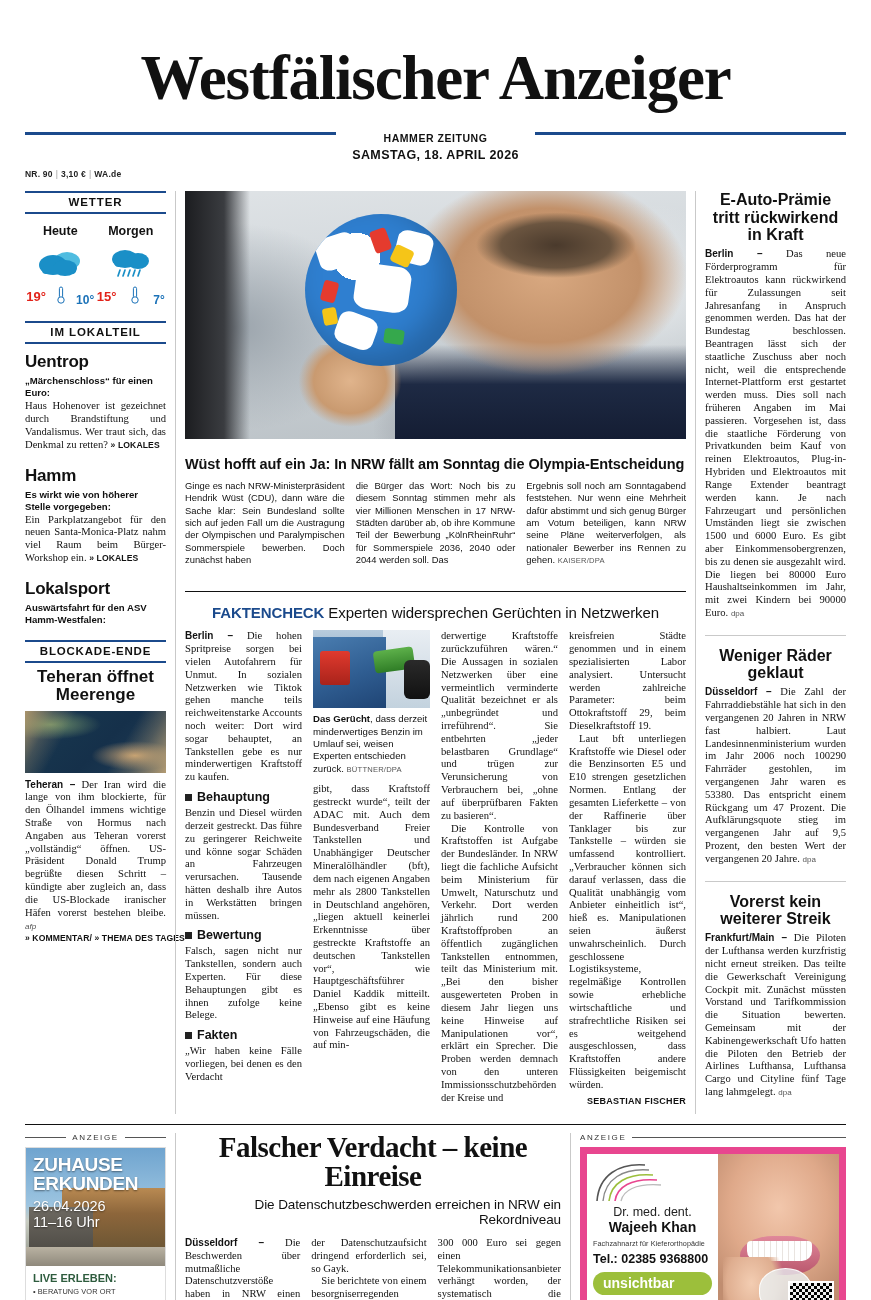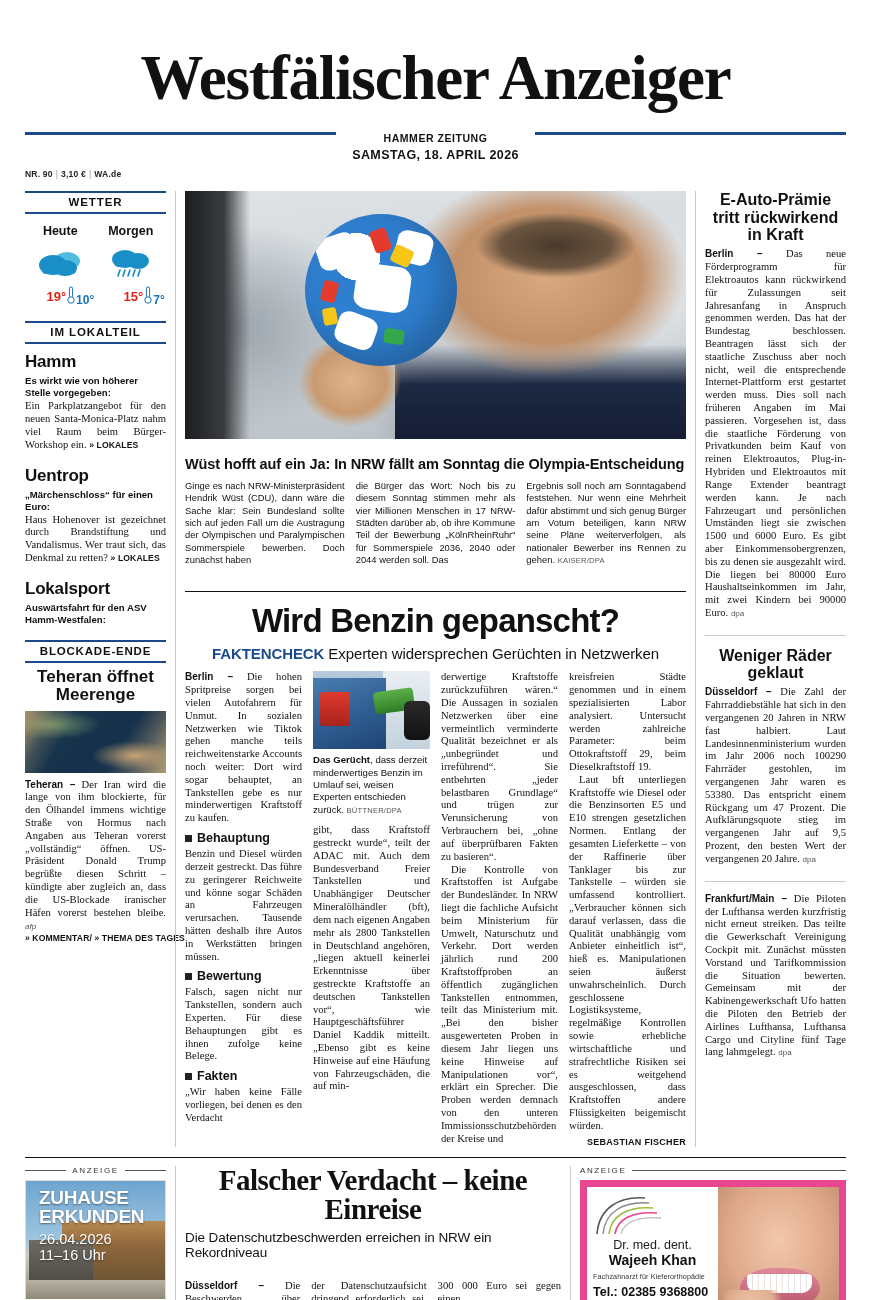--- a/index.html
+++ b/index.html
@@ -67,21 +67,21 @@
   .weather { display: flex; justify-content: space-around; text-align: center; padding: 2px 0 4px; }
   .wx-day { width: 68px; }
   .wx-label {
     font-family: "Liberation Sans", sans-serif;
     font-weight: bold; font-size: 12.5px; margin-bottom: 6px;
   }
   .wx-icon { height: 40px; display: flex; align-items: center; justify-content: center; }
   .wx-temps {
     font-family: "Liberation Sans", sans-serif;
     font-weight: bold; font-size: 13px; margin-top: 2px;
-    display: flex; align-items: center; justify-content: flex-end; gap: 1px;
+    display: flex; align-items: center; justify-content: space-between; gap: 1px;
   }
   .wx-hi { color: #e2231a; }
   .wx-lo { color: #1b72b8; font-size: 12px; align-self: flex-end; }
   .thermo { display: inline-block; width: 8px; }
 
   
   .teaser { margin-bottom: 14px; }
   .teaser-town {
     font-family: "Liberation Sans", sans-serif;
     font-weight: bold; font-size: 17px; letter-spacing: -.2px; margin-bottom: 3px;
@@ -242,35 +242,35 @@
   .anzeige::before, .anzeige::after { content: ""; height: 1px; background: #555; flex: 1 1 auto; }
   .anzeige.left-only::before { display: none; }
 
   .falsch-h {
     font-family: Liberation Serif, serif;
     font-weight: bold; font-size: 29px; text-align: center; letter-spacing: -.5px;
     line-height: 1.02; margin-bottom: 5px;
   }
   .falsch-sub {
     font-family: "Liberation Sans", sans-serif;
-    font-size: 13.5px; text-align: left; margin-bottom: 20px; letter-spacing: -.1px;
+    font-size: 13.5px; text-align: right; margin-bottom: 10px; letter-spacing: -.1px;
   }
   .falsch-cols { display: flex; gap: 11px; }
 
   
   .ad-rg { width: 100%; border: 1px solid #ddd; }
   .ad-rg-photo { position: relative; height: 118px; overflow: hidden;
     background: linear-gradient(180deg, #6fa4cf 0%, #9cc4e0 48%, #c9cdc2 62%, #8b8f84 100%); }
   .ad-rg-photo .house { position: absolute; right: 0; bottom: 14%; width: 74%; height: 52%;
     background: linear-gradient(180deg, #b98a52 0%, #8d663b 42%, #6c5634 100%); }
   .ad-rg-photo .house2 { position: absolute; left: 2%; bottom: 12%; width: 46%; height: 38%;
     background: linear-gradient(180deg, #6e6a62 0%, #4e4b45 100%); }
   .ad-rg-photo .ground { position: absolute; left: 0; bottom: 0; width: 100%; height: 16%;
     background: linear-gradient(180deg, #b9b2a2 0%, #8f897c 100%); }
-  .ad-rg-txt { position: absolute; left: 13px; top: 7px; color: #fff; }
+  .ad-rg-txt { position: absolute; left: 7px; top: 7px; color: #fff; }
   .ad-rg-txt .l1 {
     font-family: "Liberation Sans", sans-serif; font-weight: bold;
     font-size: 19px; line-height: 1.0; letter-spacing: -.3px;
     text-shadow: 0 1px 2px rgba(0,0,0,.45);
   }
   .ad-rg-txt .l2 {
     font-family: "Liberation Sans", sans-serif; font-size: 14.5px; margin-top: 5px;
     text-shadow: 0 1px 2px rgba(0,0,0,.45);
   }
   .ad-rg-txt .l3 {
@@ -393,29 +393,29 @@
                 </svg>
             </span>
             <span class="wx-lo">7°</span>
           </div>
         </div>
       </div>
 
       <div class="sec-head" style="margin-top:10px">IM LOKALTEIL</div>
 
       <div class="teaser">
+        <div class="teaser-town">Uentrop</div>
+        <div class="teaser-lead">„Märchenschloss“ für einen Euro:</div>
+        <div class="teaser-body"><span>Haus Hohenover ist gezeichnet durch Brandstiftung und Vandalismus. Wer traut sich, das Denkmal zu retten?</span> <span class="ref">» LOKALES</span></div>
+      </div>
+
+      <div class="teaser">
         <div class="teaser-town">Hamm</div>
         <div class="teaser-lead">Es wirkt wie von höherer Stelle vorgegeben:</div>
         <div class="teaser-body"><span>Ein Parkplatzangebot für den neuen Santa-Monica-Platz nahm viel Raum beim Bürger-Workshop ein.</span> <span class="ref">» LOKALES</span></div>
-      </div>
-
-      <div class="teaser">
-        <div class="teaser-town">Uentrop</div>
-        <div class="teaser-lead">„Märchenschloss“ für einen Euro:</div>
-        <div class="teaser-body"><span>Haus Hohenover ist gezeichnet durch Brandstiftung und Vandalismus. Wer traut sich, das Denkmal zu retten?</span> <span class="ref">» LOKALES</span></div>
       </div>
 
       <div class="teaser">
         <div class="teaser-town">Lokalsport</div>
         <div class="teaser-lead">Auswärtsfahrt für den ASV Hamm-Westfalen:</div>
       </div>
 
       <div class="blk-head">BLOCKADE-ENDE</div>
       <div class="blk-title">Teheran öffnet Meerenge</div>
       <div class="photo photo-strait"></div>
@@ -448,21 +448,20 @@
       </div>
 
       <div class="cap-head">Wüst hofft auf ein Ja: In NRW fällt am Sonntag die Olympia-Entscheidung</div>
       <div class="cap-cols">
         <div class="cap-col">Ginge es nach NRW-Ministerpräsident Hendrik Wüst (CDU), dann wäre die Sache klar: Sein Bundesland sollte sich auf jeden Fall um die Austragung der Olympischen und Paralympischen Sommerspiele bewerben. Doch zunächst haben</div>
         <div class="cap-col">die Bürger das Wort: Noch bis zu diesem Sonntag stimmen mehr als vier Millionen Menschen in 17 NRW-Städten darüber ab, ob ihre Kommune Teil der Bewerbung „KölnRheinRuhr“ für Sommerspiele 2036, 2040 oder 2044 werden soll. Das</div>
         <div class="cap-col"><span>Ergebnis soll noch am Sonntagabend feststehen. Nur wenn eine Mehrheit dafür abstimmt und sich genug Bürger am Votum beteiligen, kann NRW seine Pläne weiterverfolgen, als nationaler Bewerber ins Rennen zu gehen.</span> <span class="src">KAISER/DPA</span></div>
       </div>
 
       <div class="benzin">
-        <div class="benzin-h">Wird Benzin gepanscht?</div>
         <div class="benzin-sub"><b>FAKTENCHECK</b><span> Experten widersprechen Gerüchten in Netzwerken</span></div>
 
         <div class="benzin-cols">
           <div class="bcol">
             <div class="body-text"><span class="dl">Berlin –</span><span> Die hohen Spritpreise sorgen bei vielen Autofahrern für Unmut. In sozialen Netzwerken wie Tiktok gehen manche teils reichweitenstarke Accounts noch weiter: Dort wird sogar behauptet, an Tankstellen gebe es nur minderwertigen Kraftstoff zu kaufen.</span></div>
             <div class="artbullet">
                 <span class="sq"></span>
                 <span>Behauptung</span>
               </div>
             <div class="body-text">Benzin und Diesel würden derzeit gestreckt. Das führe zu geringerer Reichweite und könne sogar Schäden an Fahrzeugen verursachen. Tausende hätten deshalb ihre Autos in Werkstätten bringen müssen.</div>
@@ -509,20 +508,21 @@
         <div class="r-title">E-Auto-Prämie tritt rückwirkend in Kraft</div>
         <div class="body-text"><span class="dl">Berlin –</span><span> Das neue Förderprogramm für Elektroautos kann rückwirkend für Zulassungen seit Jahresanfang in Anspruch genommen werden. Das hat der Bundestag beschlossen. Beantragen lässt sich der staatliche Zuschuss aber noch nicht, weil die entsprechende Internet-Plattform erst gestartet werden muss. Dies soll nach früheren Angaben im Mai passieren. Vorgesehen ist, dass die staatliche Förderung von Privatkunden beim Kauf von reinen Elektroautos, Plug-in-Hybriden und Elektroautos mit Range Extender beantragt werden kann. Je nach Fahrzeugart und persönlichen Umständen liegt sie zwischen 1500 und 6000 Euro. Es gibt aber Einkommensobergrenzen, bis zu denen sie ausgezahlt wird. Die liegen bei 80000 Euro Haushaltseinkommen im Jahr, mit zwei Kindern bei 90000 Euro.</span> <span class="dpa">dpa</span></div>
       </div>
       <div class="r-sep"></div>
       <div class="r-block">
         <div class="r-title">Weniger Räder geklaut</div>
         <div class="body-text"><span class="dl">Düsseldorf –</span><span> Die Zahl der Fahrraddiebstähle hat sich in den vergangenen 20 Jahren in NRW fast halbiert. Laut Landesinnenministerium wurden im Jahr 2006 noch 100290 Fahrräder gestohlen, im vergangenen Jahr waren es 53380. Das entspricht einem Rückgang um 47 Prozent. Die Aufklärungsquote stieg im vergangenen Jahr auf 9,5 Prozent, den besten Wert der vergangenen 20 Jahre.</span> <span class="dpa">dpa</span></div>
       </div>
       <div class="r-sep"></div>
       <div class="r-block">
+        <div class="r-title">Vorerst kein weiterer Streik</div>
         <div class="body-text"><span class="dl">Frankfurt/Main –</span><span> Die Piloten der Lufthansa werden kurzfristig nicht erneut streiken. Das teilte die Gewerkschaft Vereinigung Cockpit mit. Zunächst müssten Vorstand und Tarifkommission die Situation bewerten. Gemeinsam mit der Kabinengewerkschaft Ufo hatten die Piloten den Betrieb der Airlines Lufthansa, Lufthansa Cargo und Cityline fünf Tage lang lahmgelegt.</span> <span class="dpa">dpa</span></div>
       </div>
     </div>
   </div>
 
   <div class="bottom">
 
     <div class="b-left">
       <div class="anzeige">
           <span>ANZEIGE</span>

